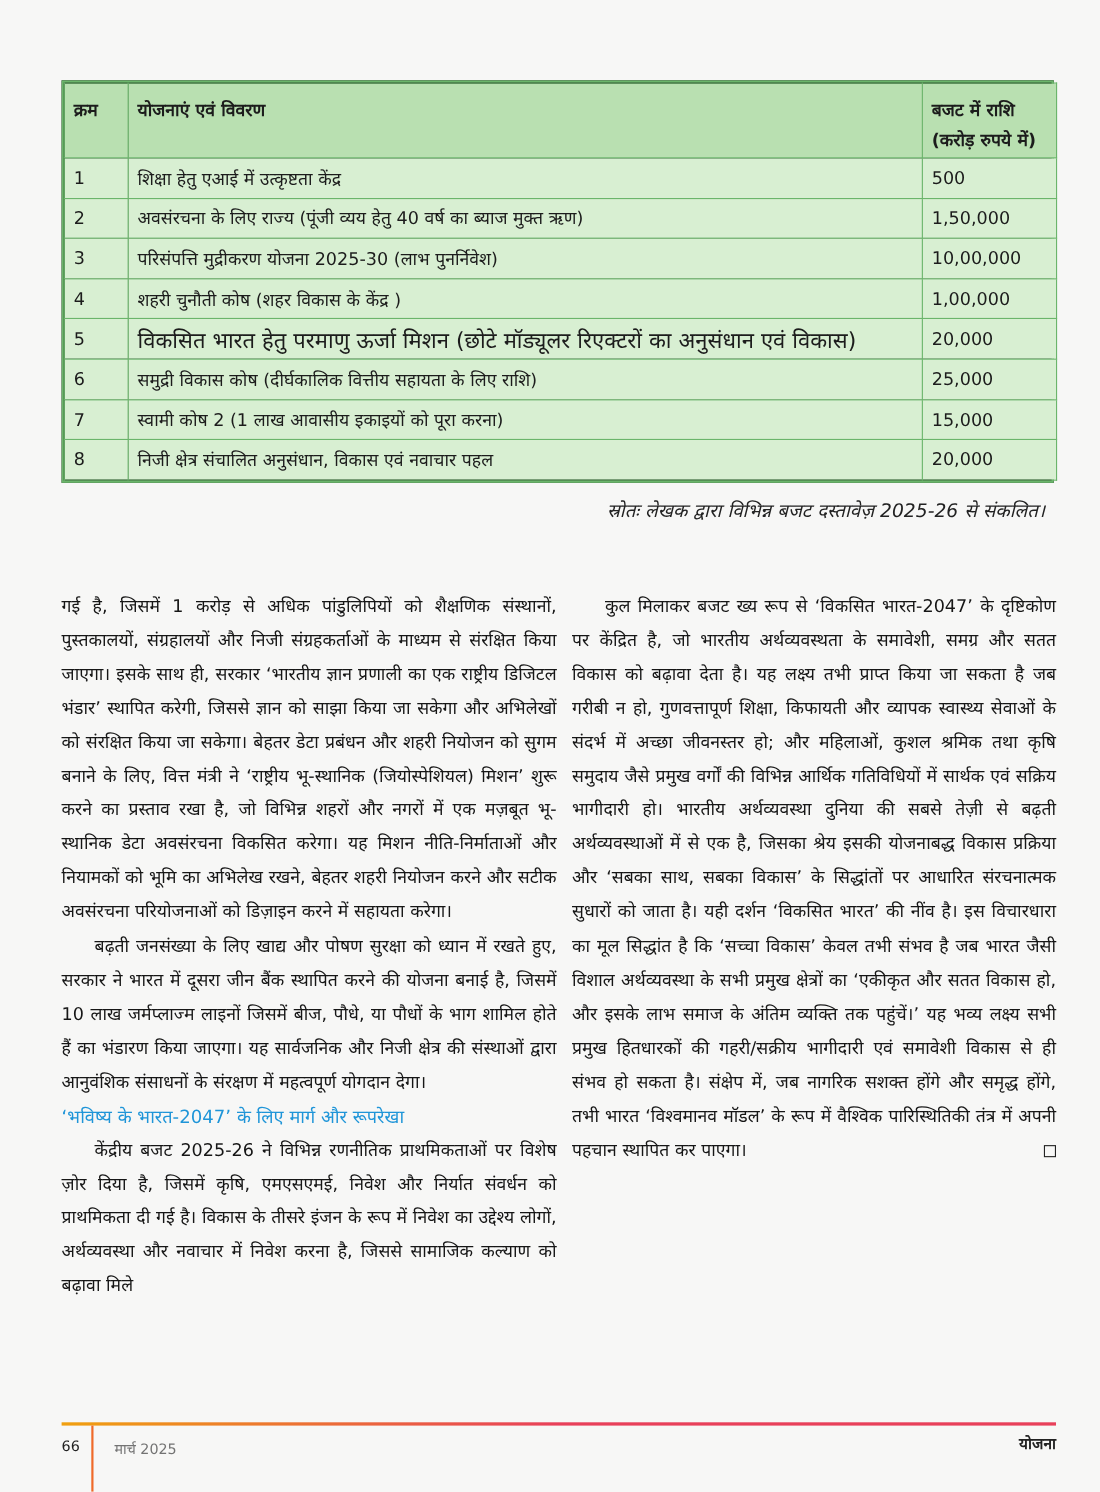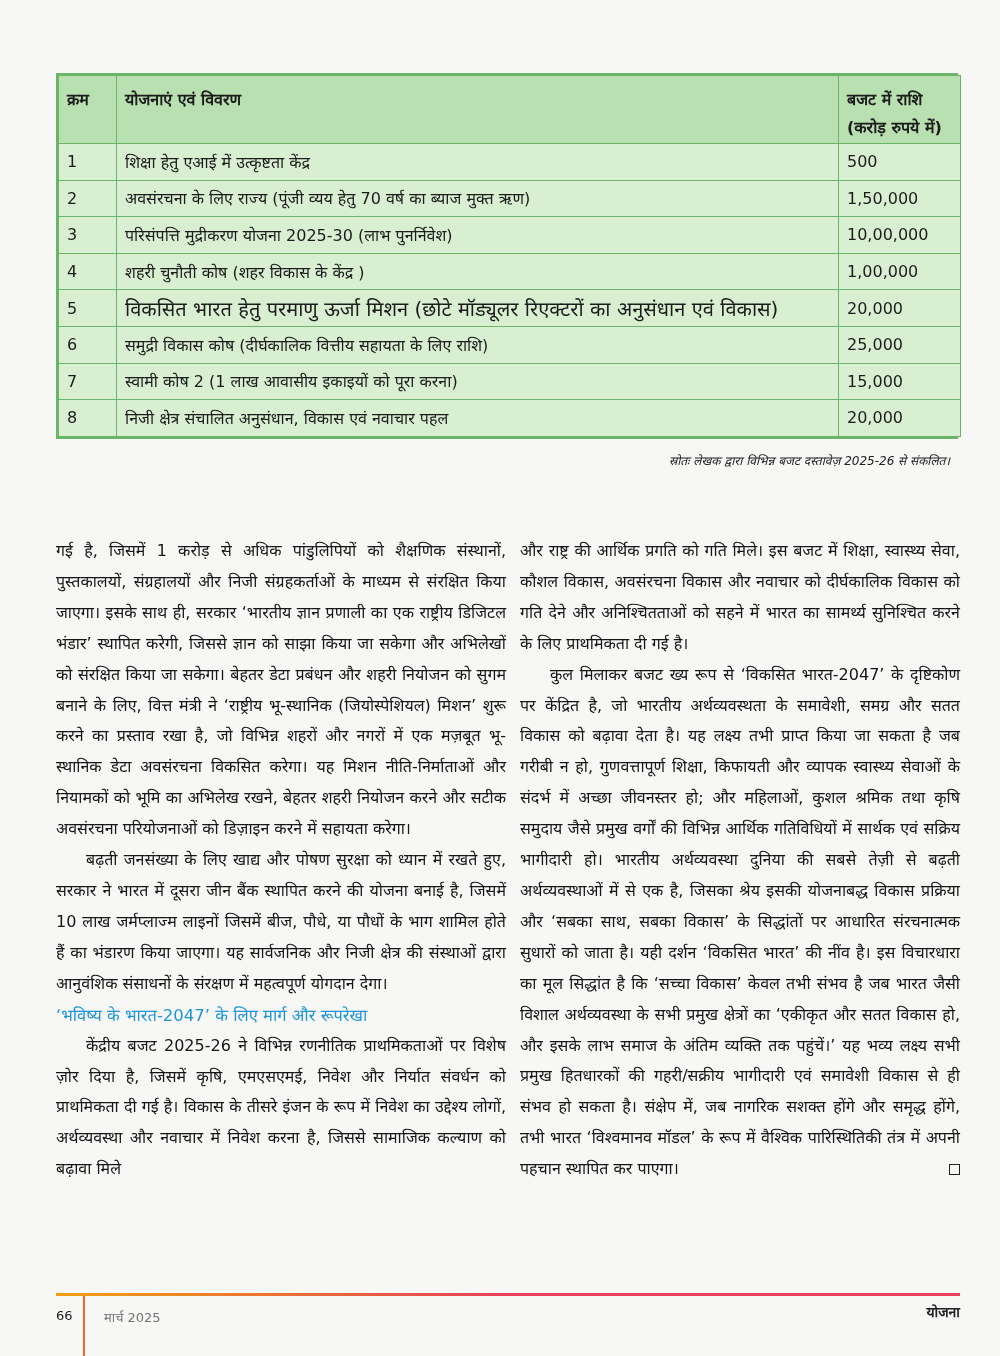--- a/index.html
+++ b/index.html
@@ -29,21 +29,21 @@
     padding: 0 8px; color: #1c1c1c; font-weight: normal;
   }
   thead th { height: 68px; background: #b9e0b1; font-weight: bold; vertical-align: top; padding-top: 10px; line-height: 28px; }
   tbody td { height: 36.6px; background: #d8efd2; }
   col.c1 { width: 58px; }
   col.c2 { width: 722px; }
   col.c3 { width: 122px; }
 
   .source {
     position: absolute; right: 50px; top: 452px;
-    font-size: 12px; font-style: italic; color: #222;
+    font-size: 17px; font-style: italic; color: #222;
   }
 
   
   .col {
     position: absolute; top: 508px; width: 450px;
     font-size: 16px; line-height: 30.9px; text-align: justify; color: #161616; margin-top: 28px;
   }
   .col.left { left: 56px; }
   .col.right { left: 520px; width: 440px; }
   .col p { margin: 0; }
@@ -93,21 +93,21 @@
         </tr>
       </thead>
       <tbody>
         <tr>
           <td>1</td>
           <td>शिक्षा हेतु एआई में उत्कृष्टता केंद्र</td>
           <td>500</td>
         </tr>
         <tr>
           <td>2</td>
-          <td>अवसंरचना के लिए राज्य (पूंजी व्यय हेतु 70 वर्ष का ब्याज मुक्त ऋण)</td>
+          <td>अवसंरचना के लिए राज्य (पूंजी व्यय हेतु 40 वर्ष का ब्याज मुक्त ऋण)</td>
           <td>1,50,000</td>
         </tr>
         <tr>
           <td>3</td>
           <td>परिसंपत्ति मुद्रीकरण योजना 2025-30 (लाभ पुनर्निवेश)</td>
           <td>10,00,000</td>
         </tr>
         <tr>
           <td>4</td>
           <td>शहरी चुनौती कोष (शहर विकास के केंद्र )</td>
@@ -140,21 +140,20 @@
   <div class="source">स्रोतः लेखक द्वारा विभिन्न बजट दस्तावेज़ 2025-26 से संकलित।</div>
 
   <div class="col left">
     <p>गई है, जिसमें 1 करोड़ से अधिक पांडुलिपियों को शैक्षणिक संस्थानों, पुस्तकालयों, संग्रहालयों और निजी संग्रहकर्ताओं के माध्यम से संरक्षित किया जाएगा। इसके साथ ही, सरकार ‘भारतीय ज्ञान प्रणाली का एक राष्ट्रीय डिजिटल भंडार’ स्थापित करेगी, जिससे ज्ञान को साझा किया जा सकेगा और अभिलेखों को संरक्षित किया जा सकेगा। बेहतर डेटा प्रबंधन और शहरी नियोजन को सुगम बनाने के लिए, वित्त मंत्री ने ‘राष्ट्रीय भू-स्थानिक (जियोस्पेशियल) मिशन’ शुरू करने का प्रस्ताव रखा है, जो विभिन्न शहरों और नगरों में एक मज़बूत भू-स्थानिक डेटा अवसंरचना विकसित करेगा। यह मिशन नीति-निर्माताओं और नियामकों को भूमि का अभिलेख रखने, बेहतर शहरी नियोजन करने और सटीक अवसंरचना परियोजनाओं को डिज़ाइन करने में सहायता करेगा।</p>
     <p class="indent">बढ़ती जनसंख्या के लिए खाद्य और पोषण सुरक्षा को ध्यान में रखते हुए, सरकार ने भारत में दूसरा जीन बैंक स्थापित करने की योजना बनाई है, जिसमें 10 लाख जर्मप्लाज्म लाइनों जिसमें बीज, पौधे, या पौधों के भाग शामिल होते हैं का भंडारण किया जाएगा। यह सार्वजनिक और निजी क्षेत्र की संस्थाओं द्वारा आनुवंशिक संसाधनों के संरक्षण में महत्वपूर्ण योगदान देगा।</p>
     <div class="subhead">‘भविष्य के भारत-2047’ के लिए मार्ग और रूपरेखा</div>
     <p class="indent">केंद्रीय बजट 2025-26 ने विभिन्न रणनीतिक प्राथमिकताओं पर विशेष ज़ोर दिया है, जिसमें कृषि, एमएसएमई, निवेश और निर्यात संवर्धन को प्राथमिकता दी गई है। विकास के तीसरे इंजन के रूप में निवेश का उद्देश्य लोगों, अर्थव्यवस्था और नवाचार में निवेश करना है, जिससे सामाजिक कल्याण को बढ़ावा मिले</p>
   </div>
 
   <div class="col right">
-    <p>और राष्ट्र की आर्थिक प्रगति को गति मिले। इस बजट में शिक्षा, स्वास्थ्य सेवा, कौशल विकास, अवसंरचना विकास और नवाचार को दीर्घकालिक विकास को गति देने और अनिश्चितताओं को सहने में भारत का सामर्थ्य सुनिश्चित करने के लिए प्राथमिकता दी गई है।</p>
     <p class="indent"><span>कुल मिलाकर बजट ख्य रूप से ‘विकसित भारत-2047’ के दृष्टिकोण पर केंद्रित है, जो भारतीय अर्थव्यवस्थता के समावेशी, समग्र और सतत विकास को बढ़ावा देता है। यह लक्ष्य तभी प्राप्त किया जा सकता है जब गरीबी न हो, गुणवत्तापूर्ण शिक्षा, किफायती और व्यापक स्वास्थ्य सेवाओं के संदर्भ में अच्छा जीवनस्तर हो; और महिलाओं, कुशल श्रमिक तथा कृषि समुदाय जैसे प्रमुख वर्गों की विभिन्न आर्थिक गतिविधियों में सार्थक एवं सक्रिय भागीदारी हो। भारतीय अर्थव्यवस्था दुनिया की सबसे तेज़ी से बढ़ती अर्थव्यवस्थाओं में से एक है, जिसका श्रेय इसकी योजनाबद्ध विकास प्रक्रिया और ‘सबका साथ, सबका विकास’ के सिद्धांतों पर आधारित संरचनात्मक सुधारों को जाता है। यही दर्शन ‘विकसित भारत’ की नींव है। इस विचारधारा का मूल सिद्धांत है कि ‘सच्चा विकास’ केवल तभी संभव है जब भारत जैसी विशाल अर्थव्यवस्था के सभी प्रमुख क्षेत्रों का ‘एकीकृत और सतत विकास हो, और इसके लाभ समाज के अंतिम व्यक्ति तक पहुंचें।’ यह भव्य लक्ष्य सभी प्रमुख हितधारकों की गहरी/सक्रीय भागीदारी एवं समावेशी विकास से ही संभव हो सकता है। संक्षेप में, जब नागरिक सशक्त होंगे और समृद्ध होंगे, तभी भारत ‘विश्वमानव मॉडल’ के रूप में वैश्विक पारिस्थितिकी तंत्र में अपनी पहचान स्थापित कर पाएगा।</span><span class="end-mark"></span></p>
   </div>
 
   <div class="footer-rule"></div>
   <div class="footer-vline"></div>
   <div class="page-num">66</div>
   <div class="issue">मार्च 2025</div>
   <div class="brand">योजना</div>
 </div>
 

